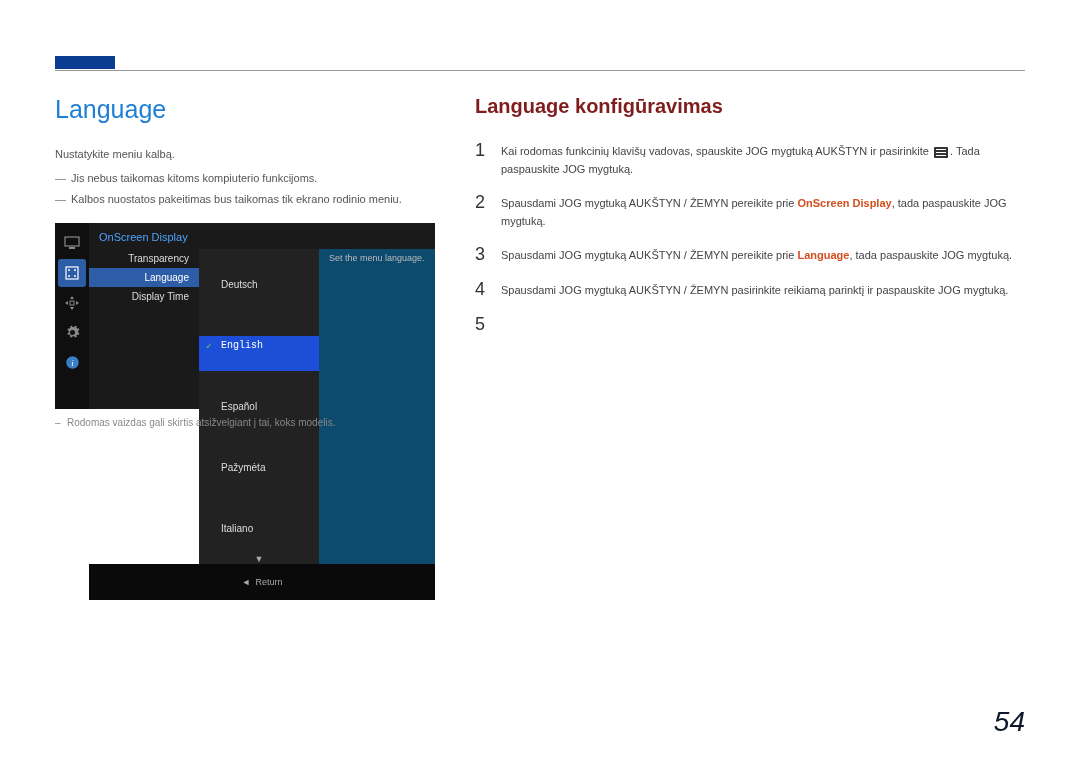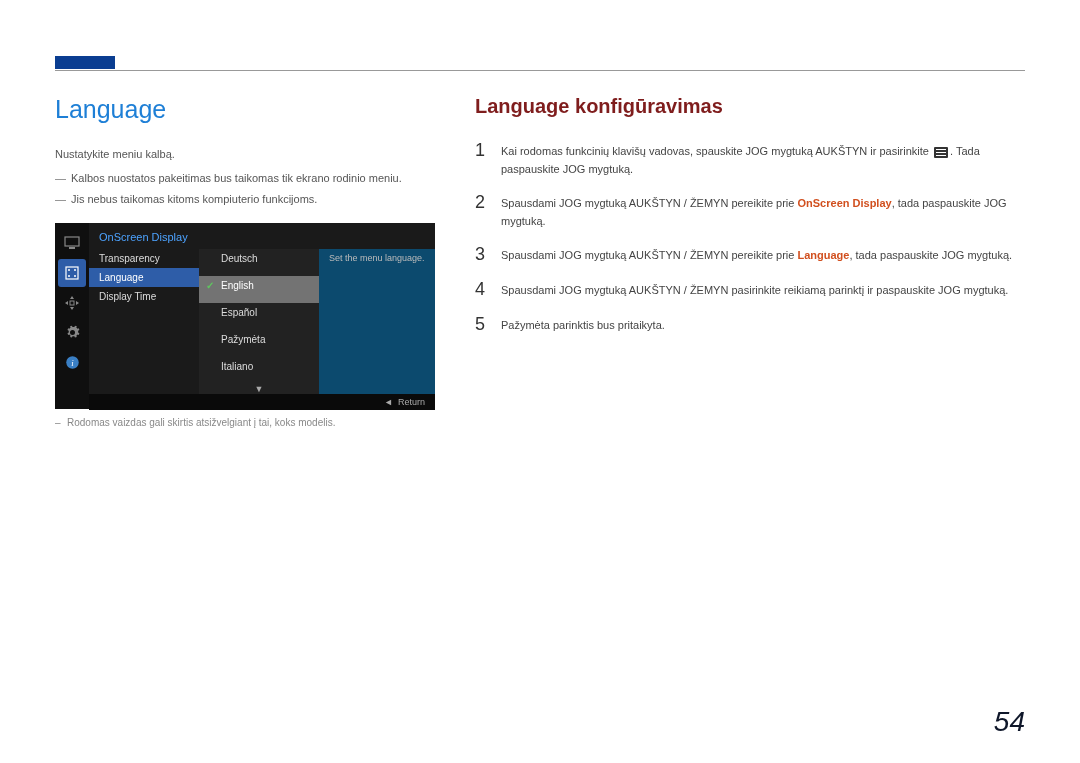--- a/index.html
+++ b/index.html
@@ -150,82 +150,84 @@
     }
     .osd-iconbar .ico.active { background: #2e5da8; color: #fff; }
     .osd-body { flex: 1; display: flex; flex-direction: column; }
     .osd-title {
       color: #4da3ff;
       font-size: 11px;
       padding: 8px 10px 6px;
       font-weight: 500;
     }
     .osd-main { flex: 1; display: flex; }
-    .osd-list { width: 110px; }
+    .osd-list { width: 110px; text-align: right; }
     .osd-sublist { width: 120px; background: #222; position: relative; }
     .osd-desc {
       flex: 1;
       padding: 4px 10px;
       font-size: 9px;
       color: #bbb;
       line-height: 1.3;
       background: #0c4a6e;
     }
     .osd-item {
       padding: 4px 10px;
       font-size: 10px;
       color: #ddd;
     }
     .osd-item.selected {
       background: #2e5da8;
       color: #fff;
     }
     .osd-sub {
-      padding: 4px 10px 12px 22px;
+      padding: 4px 10px 20px 22px;
       font-size: 10px;
       color: #ddd;
       position: relative;
+      margin-top: 26px;
     }
     .osd-sub.selected {
-      background: #737373;
+      background: #1d4ed8;
       color: #fff;
+      font-family: Liberation Mono, monospace;
     }
     .osd-sub.selected::before {
       content: "✓";
       position: absolute;
       left: 7px;
       color: #5fc75f;
       font-weight: bold;
     }
     .osd-arrow-down {
       text-align: center;
       color: #aaa;
       font-size: 9px;
     }
     .osd-footer {
-      text-align: right;
+      text-align: center;
       font-size: 9px;
       color: #aaa;
-      padding: 3px 10px;
+      padding: 13px 10px;
       background: #0a0a0a;
     }
   </style>
 </head>
 <body>
 
 <div class="top-accent"></div>
 <div class="top-rule"></div>
 
 <div class="content">
 
   <div class="left-col">
     <h1 class="heading-blue">Language</h1>
     <p class="body-text">Nustatykite meniu kalbą.</p>
+    <p class="dash-line">Jis nebus taikomas kitoms kompiuterio funkcijoms.</p>
     <p class="dash-line">Kalbos nuostatos pakeitimas bus taikomas tik ekrano rodinio meniu.</p>
-    <p class="dash-line">Jis nebus taikomas kitoms kompiuterio funkcijoms.</p>
 
     <div class="osd">
       <div class="osd-iconbar">
         <div class="ico">
           <svg width="16" height="14" viewBox="0 0 16 14">
               <rect x="1" y="1" width="14" height="9" fill="none" stroke="#888" stroke-width="1.2"></rect>
               <rect x="5" y="11" width="6" height="2" fill="#888"></rect>
             </svg>
         </div>
         <div class="ico active">
@@ -306,18 +308,17 @@
       </div>
     </div>
 
     <div class="step-row">
       <div class="step-num">4</div>
       <div class="step-text">Spausdami JOG mygtuką AUKŠTYN / ŽEMYN pasirinkite reikiamą parinktį ir paspauskite JOG mygtuką.</div>
     </div>
 
     <div class="step-row">
       <div class="step-num">5</div>
-      <div class="step-text">Pažymėta parinktis bus pritaikyta.</div>
     </div>
   </div>
 </div>
 
 <div class="page-num">54</div>
 
 </body></html>

